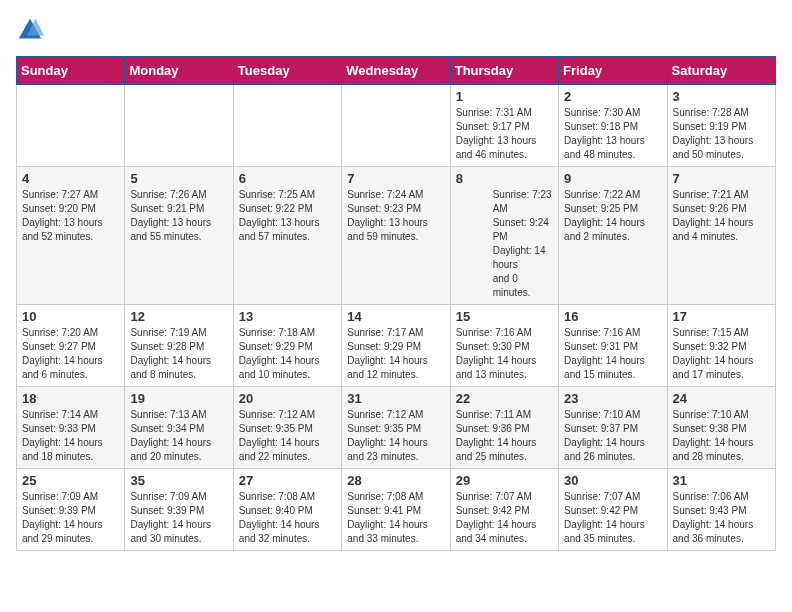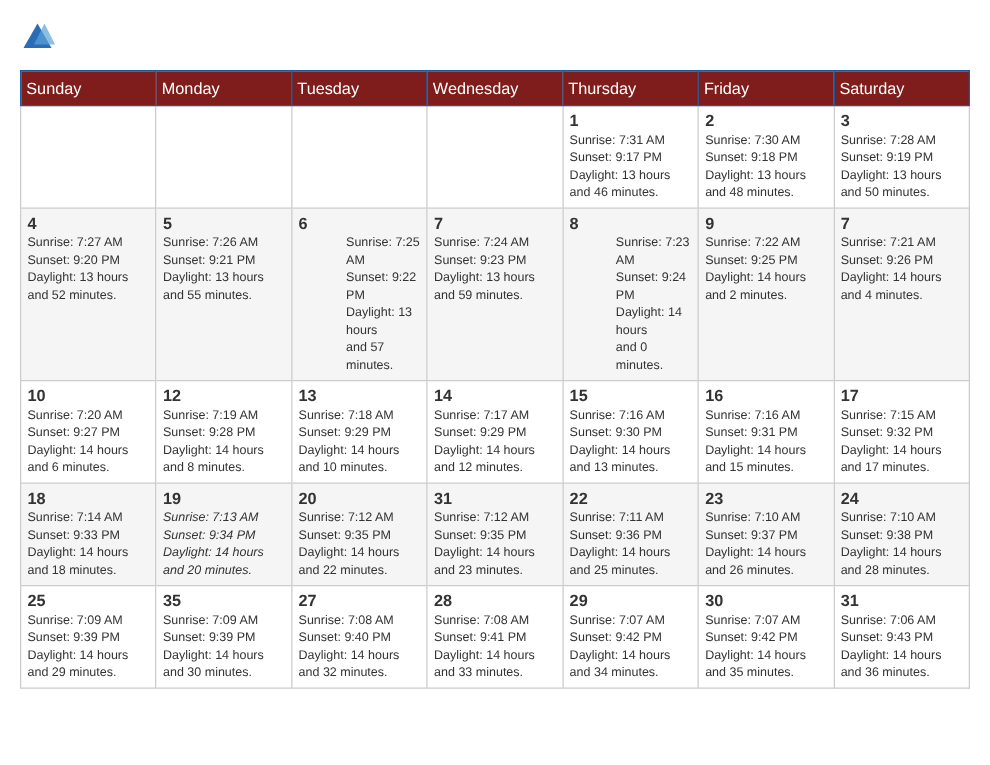--- a/index.html
+++ b/index.html
@@ -52,24 +52,24 @@
     .location-title {
       font-size: 16px;
       color: #555;
     }
     .calendar {
       width: 100%;
       border-collapse: collapse;
       border: 1px solid #ccc;
     }
     .calendar th {
-      background: #7f1d1d;
+      background: #be185d;
       color: #fff;
       font-size: 13px;
-      font-weight: normal;
+      font-weight: bold;
       padding: 6px 4px;
       text-align: left;
       border: 1px solid #1a5a9a;
     }
     .calendar td {
       border: 1px solid #ccc;
       vertical-align: top;
       padding: 4px 5px;
       width: 108px;
       min-height: 80px;
@@ -166,21 +166,21 @@
         </td>
         <td>
           <span class="day-number">5</span>
           <div class="day-info" style="white-space: pre-line;">Sunrise: 7:26 AM
 Sunset: 9:21 PM
 Daylight: 13 hours
 and 55 minutes.</div>
         </td>
         <td>
           <span class="day-number">6</span>
-          <div class="day-info" style="white-space: pre-line; margin-left: 38px;">Sunrise: 7:25 AM
+          <div class="day-info" style="white-space: pre-line;">Sunrise: 7:25 AM
 Sunset: 9:22 PM
 Daylight: 13 hours
 and 57 minutes.</div>
         </td>
         <td>
           <span class="day-number">7</span>
           <div class="day-info" style="white-space: pre-line;">Sunrise: 7:24 AM
 Sunset: 9:23 PM
 Daylight: 13 hours
 and 59 minutes.</div>
@@ -261,21 +261,21 @@
       <tr>
         <td>
           <span class="day-number">18</span>
           <div class="day-info" style="white-space: pre-line;">Sunrise: 7:14 AM
 Sunset: 9:33 PM
 Daylight: 14 hours
 and 18 minutes.</div>
         </td>
         <td>
           <span class="day-number">19</span>
-          <div class="day-info" style="white-space: pre-line; font-style: italic;">Sunrise: 7:13 AM
+          <div class="day-info" style="white-space: pre-line;">Sunrise: 7:13 AM
 Sunset: 9:34 PM
 Daylight: 14 hours
 and 20 minutes.</div>
         </td>
         <td>
           <span class="day-number">20</span>
           <div class="day-info" style="white-space: pre-line;">Sunrise: 7:12 AM
 Sunset: 9:35 PM
 Daylight: 14 hours
 and 22 minutes.</div>

